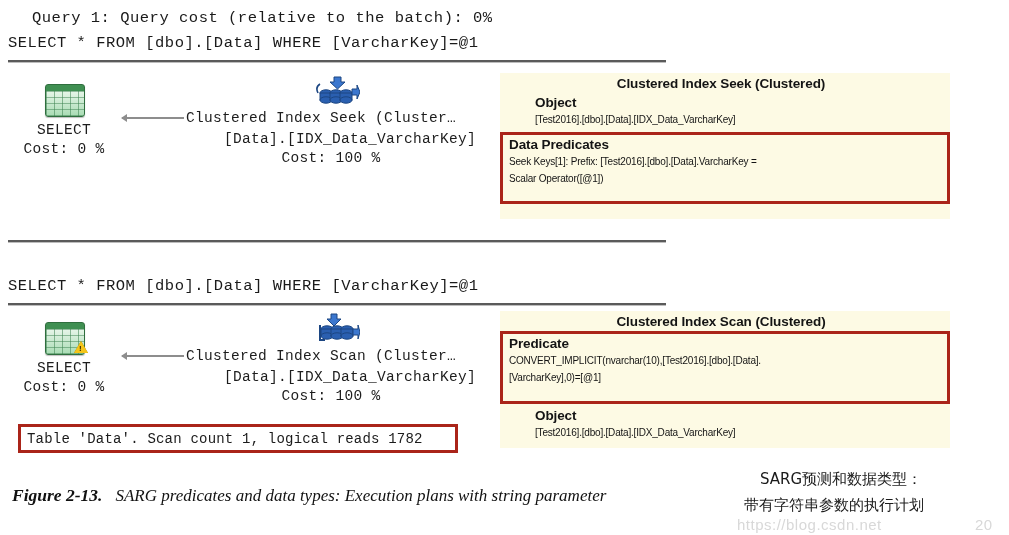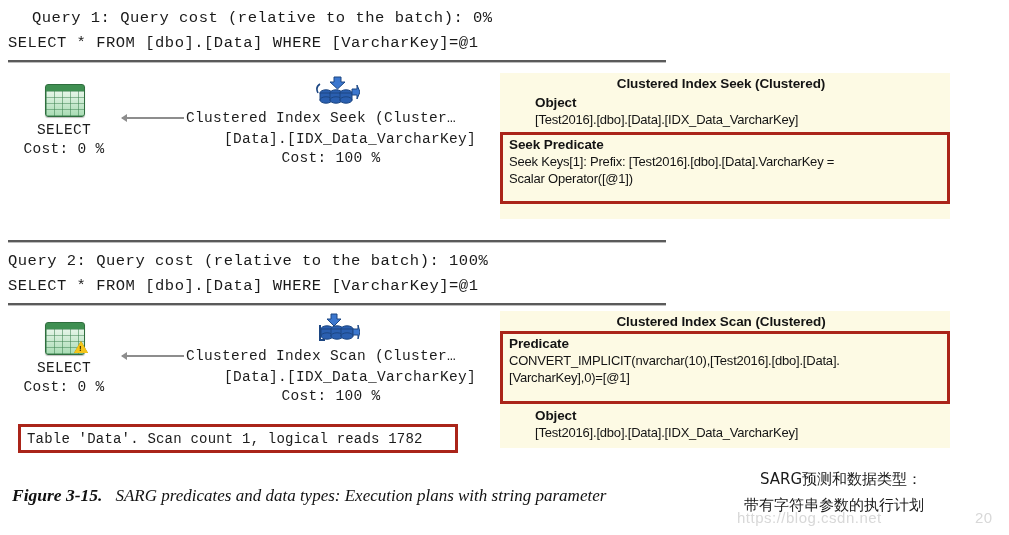--- a/index.html
+++ b/index.html
@@ -116,21 +116,21 @@
   }
   .tt-title{
     text-align:center;
     font-weight:bold;
     font-size:13.5px;
     padding:3px 8px 2px 0;
     letter-spacing:-0.1px;
   }
   .tt-sec{padding:1px 7px 2px 7px;margin-left:28px;}
   .tt-h{font-weight:bold;font-size:13.5px;line-height:17px;letter-spacing:-0.1px;}
-  .tt-v{font-size:13px;line-height:17px;letter-spacing:-0.2px;}
+  .tt-v{font-size:10px;line-height:17px;letter-spacing:-0.2px;}
   .tt-hl{
     border:3px solid #aa2419;
     background:#fdfae4;
     box-sizing:border-box;
     padding:1px 6px 3px 6px;
   }
 
   
   .caption{
     position:absolute;
@@ -148,20 +148,21 @@
     line-height:26px;
     white-space:pre;
   }
   .watermark{
     position:absolute;
     font-family:"Liberation Sans",sans-serif;
     font-size:15px;
     color:#d8d8d8;
     white-space:pre;
     letter-spacing:0.5px;
+    margin-top:7px;
   }
 </style>
 </head>
 <body>
 
 <div class="page">
 
   <div class="qhdr" style="left:8px;top:6px;margin-left:24px;">Query 1: Query cost (relative to the batch): 0%</div>
   <div class="qhdr" style="left:8px;top:31px;">SELECT * FROM [dbo].[Data] WHERE [VarcharKey]=@1</div>
   <div class="rule" style="left:8px;top:60px;width:658px;"></div>
@@ -201,28 +202,27 @@
   </div>
 
 
   <div class="tooltip" style="left:500px;top:73px;width:450px;height:146px;">
     <div class="tt-title">Clustered Index Seek (Clustered)</div>
     <div class="tt-sec">
       <div class="tt-h">Object</div>
       <div class="tt-v">[Test2016].[dbo].[Data].[IDX_Data_VarcharKey]</div>
     </div>
     <div class="tt-hl" style="margin:2px 0 0 0;height:72px;">
-      <div class="tt-h">Seek Predicate</div>
+      <div class="tt-h">Data Predicates</div>
       <div class="tt-v">Seek Keys[1]: Prefix: [Test2016].[dbo].[Data].VarcharKey =</div>
       <div class="tt-v">Scalar Operator([@1])</div>
     </div>
   </div>
 
   <div class="rule" style="left:8px;top:240px;width:658px;"></div>
-  <div class="qhdr" style="left:8px;top:249px;">Query 2: Query cost (relative to the batch): 100%</div>
   <div class="qhdr" style="left:8px;top:274px;">SELECT * FROM [dbo].[Data] WHERE [VarcharKey]=@1</div>
   <div class="rule" style="left:8px;top:303px;width:658px;"></div>
 
   <div class="opnode" style="left:8px;top:322px;width:112px;">
     <div class="selicon" style="left:37px;top:0;">
       <div class="gridlines"></div>
     </div>
     <div class="warnbadge" style="left:66px;top:19px;"></div>
     <div class="oplabel" style="position:absolute;left:0;top:36px;width:112px;">SELECT</div>
     <div class="costlabel" style="position:absolute;left:0;top:57px;width:112px;">Cost: 0 %</div>
@@ -265,21 +265,21 @@
       <div class="tt-v">CONVERT_IMPLICIT(nvarchar(10),[Test2016].[dbo].[Data].</div>
       <div class="tt-v">[VarcharKey],0)=[@1]</div>
     </div>
     <div class="tt-sec" style="padding-top:3px;">
       <div class="tt-h">Object</div>
       <div class="tt-v">[Test2016].[dbo].[Data].[IDX_Data_VarcharKey]</div>
     </div>
   </div>
 
   <div class="caption" style="left:12px;top:485px;">
-    <span class="cap-num">Figure 3-15.</span>
+    <span class="cap-num">Figure 2-13.</span>
     <span class="cap-txt" style="margin-left:9px;">SARG predicates and data types: Execution plans with string parameter</span>
   </div>
 
   <div class="cn" style="left:744px;top:492px;">带有字符串参数的执行计划</div>
   <div class="cn" style="left:760px;top:466px;">SARG预测和数据类型：</div>
 
   <div class="watermark" style="left:737px;top:509px;">https://blog.csdn.net</div>
   <div class="watermark" style="left:975px;top:509px;">20</div>
 
 </div>

